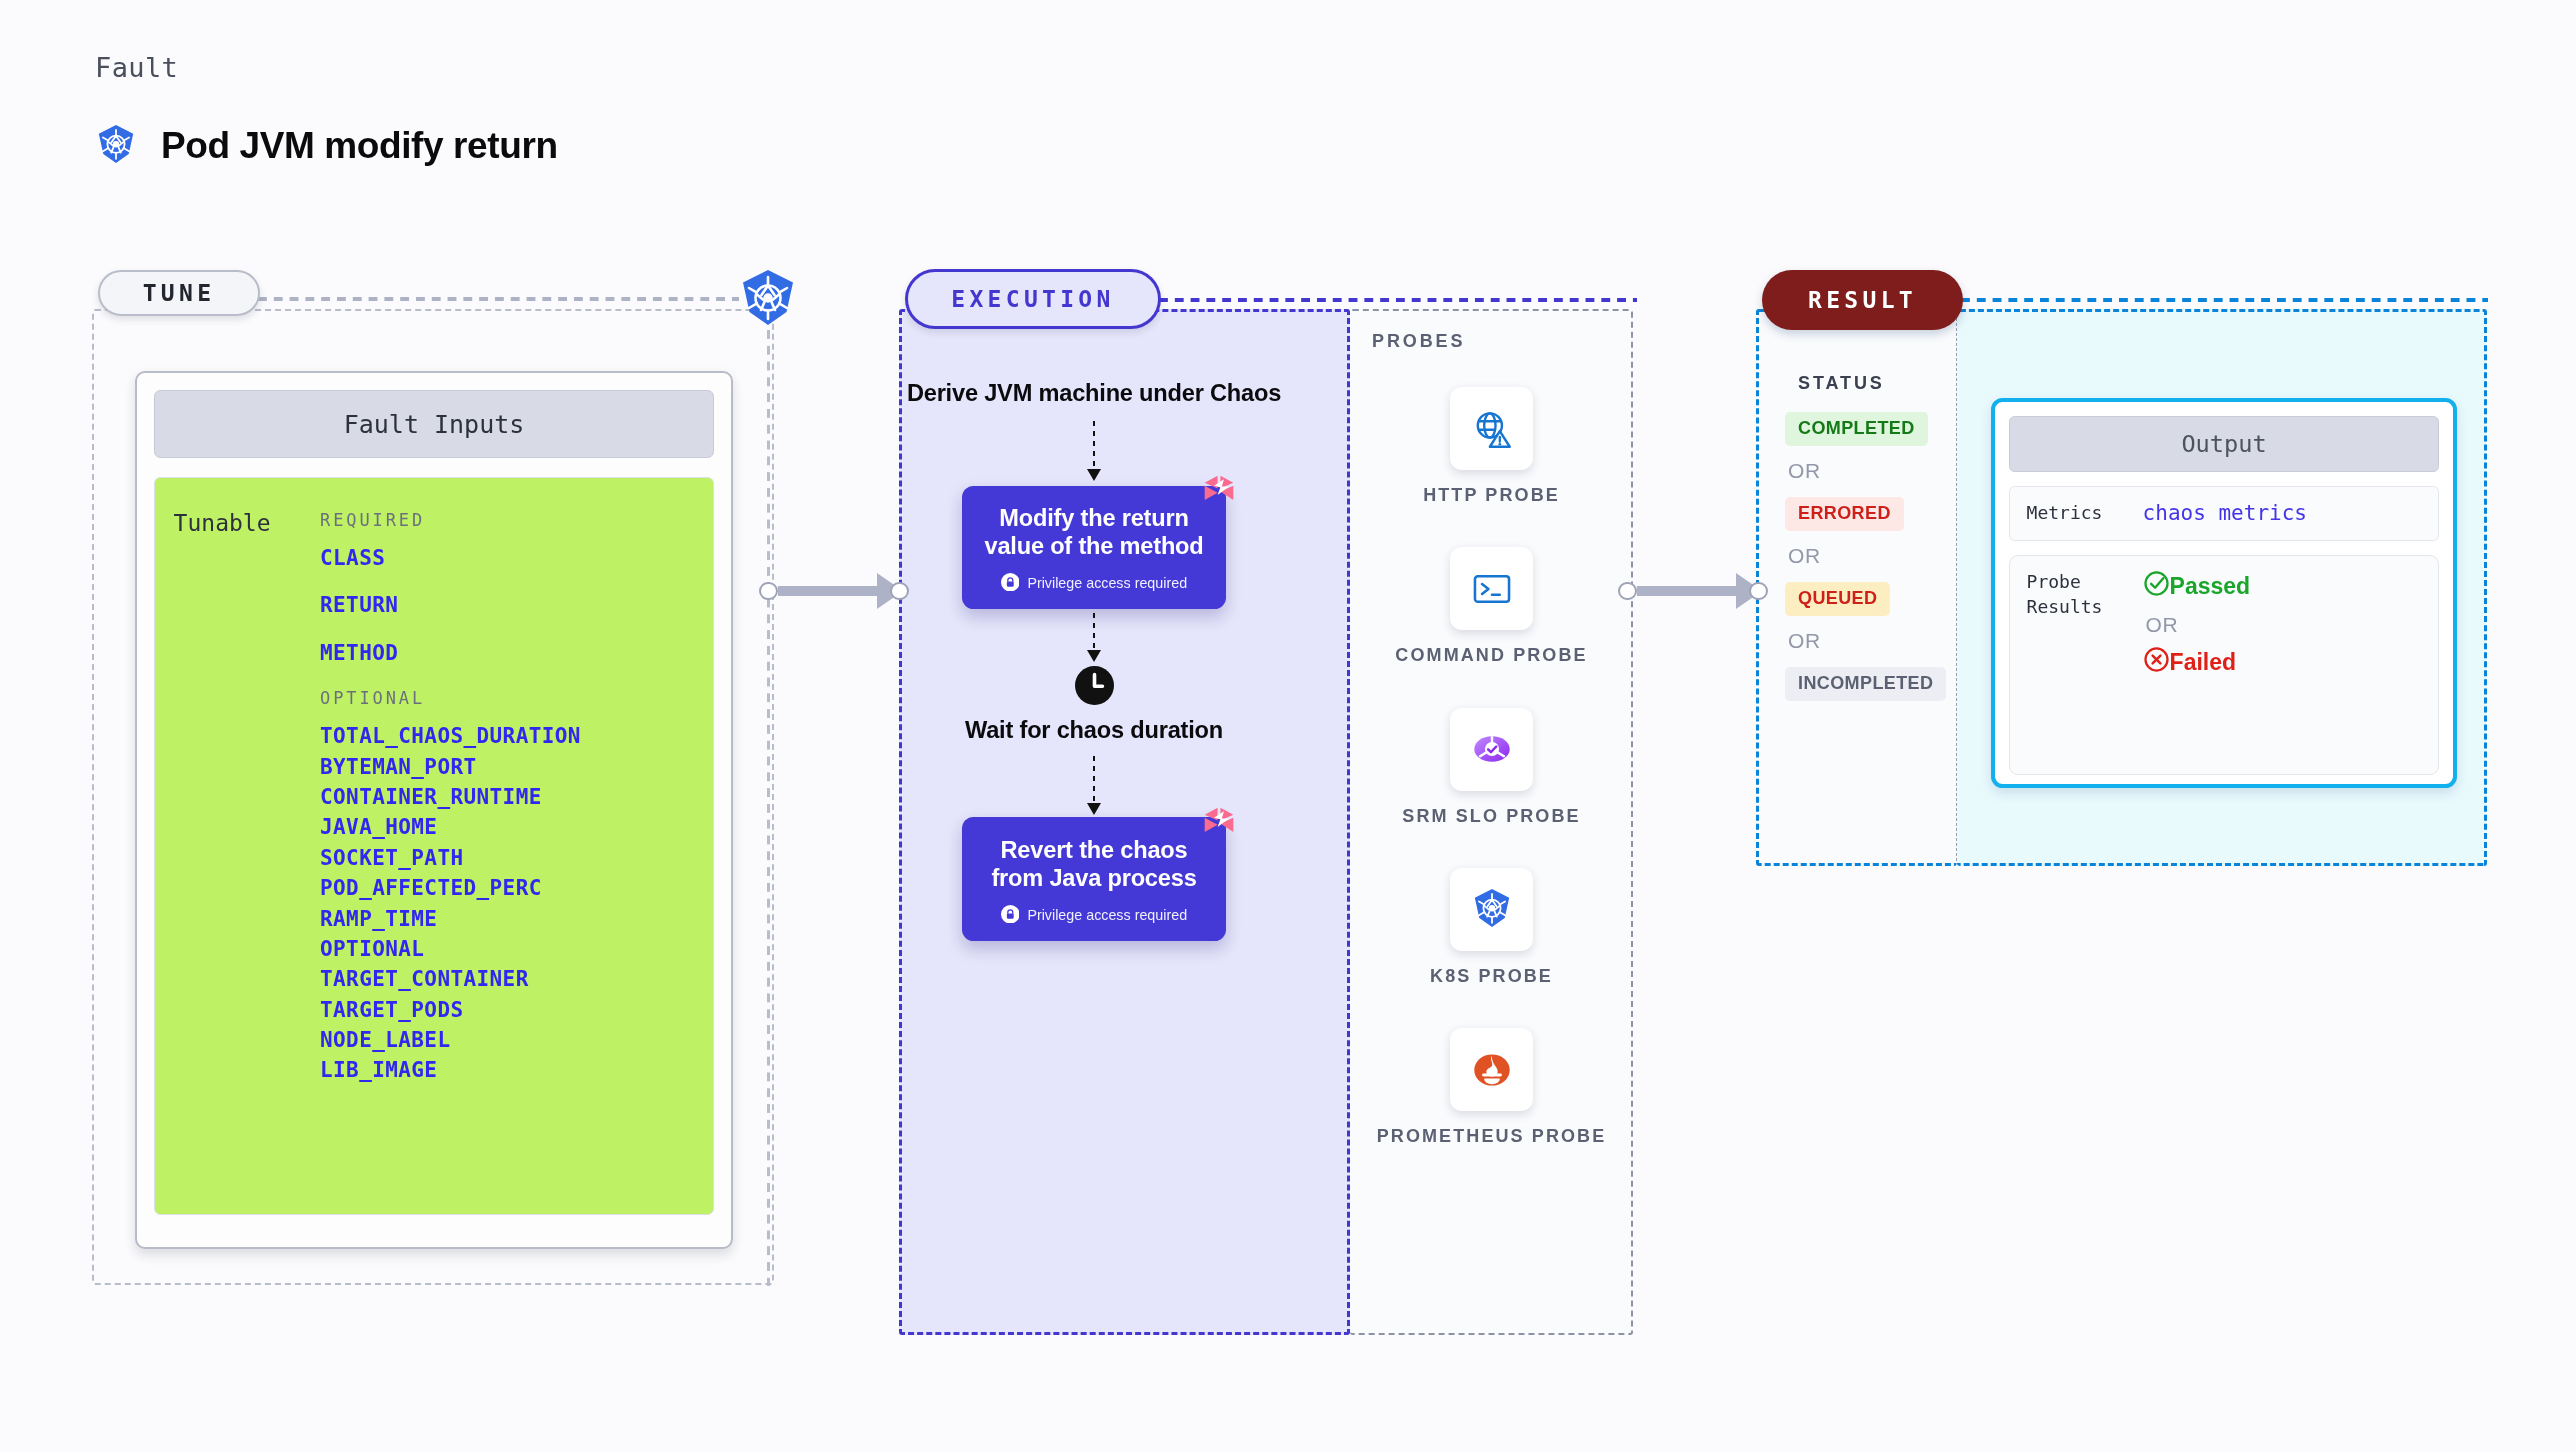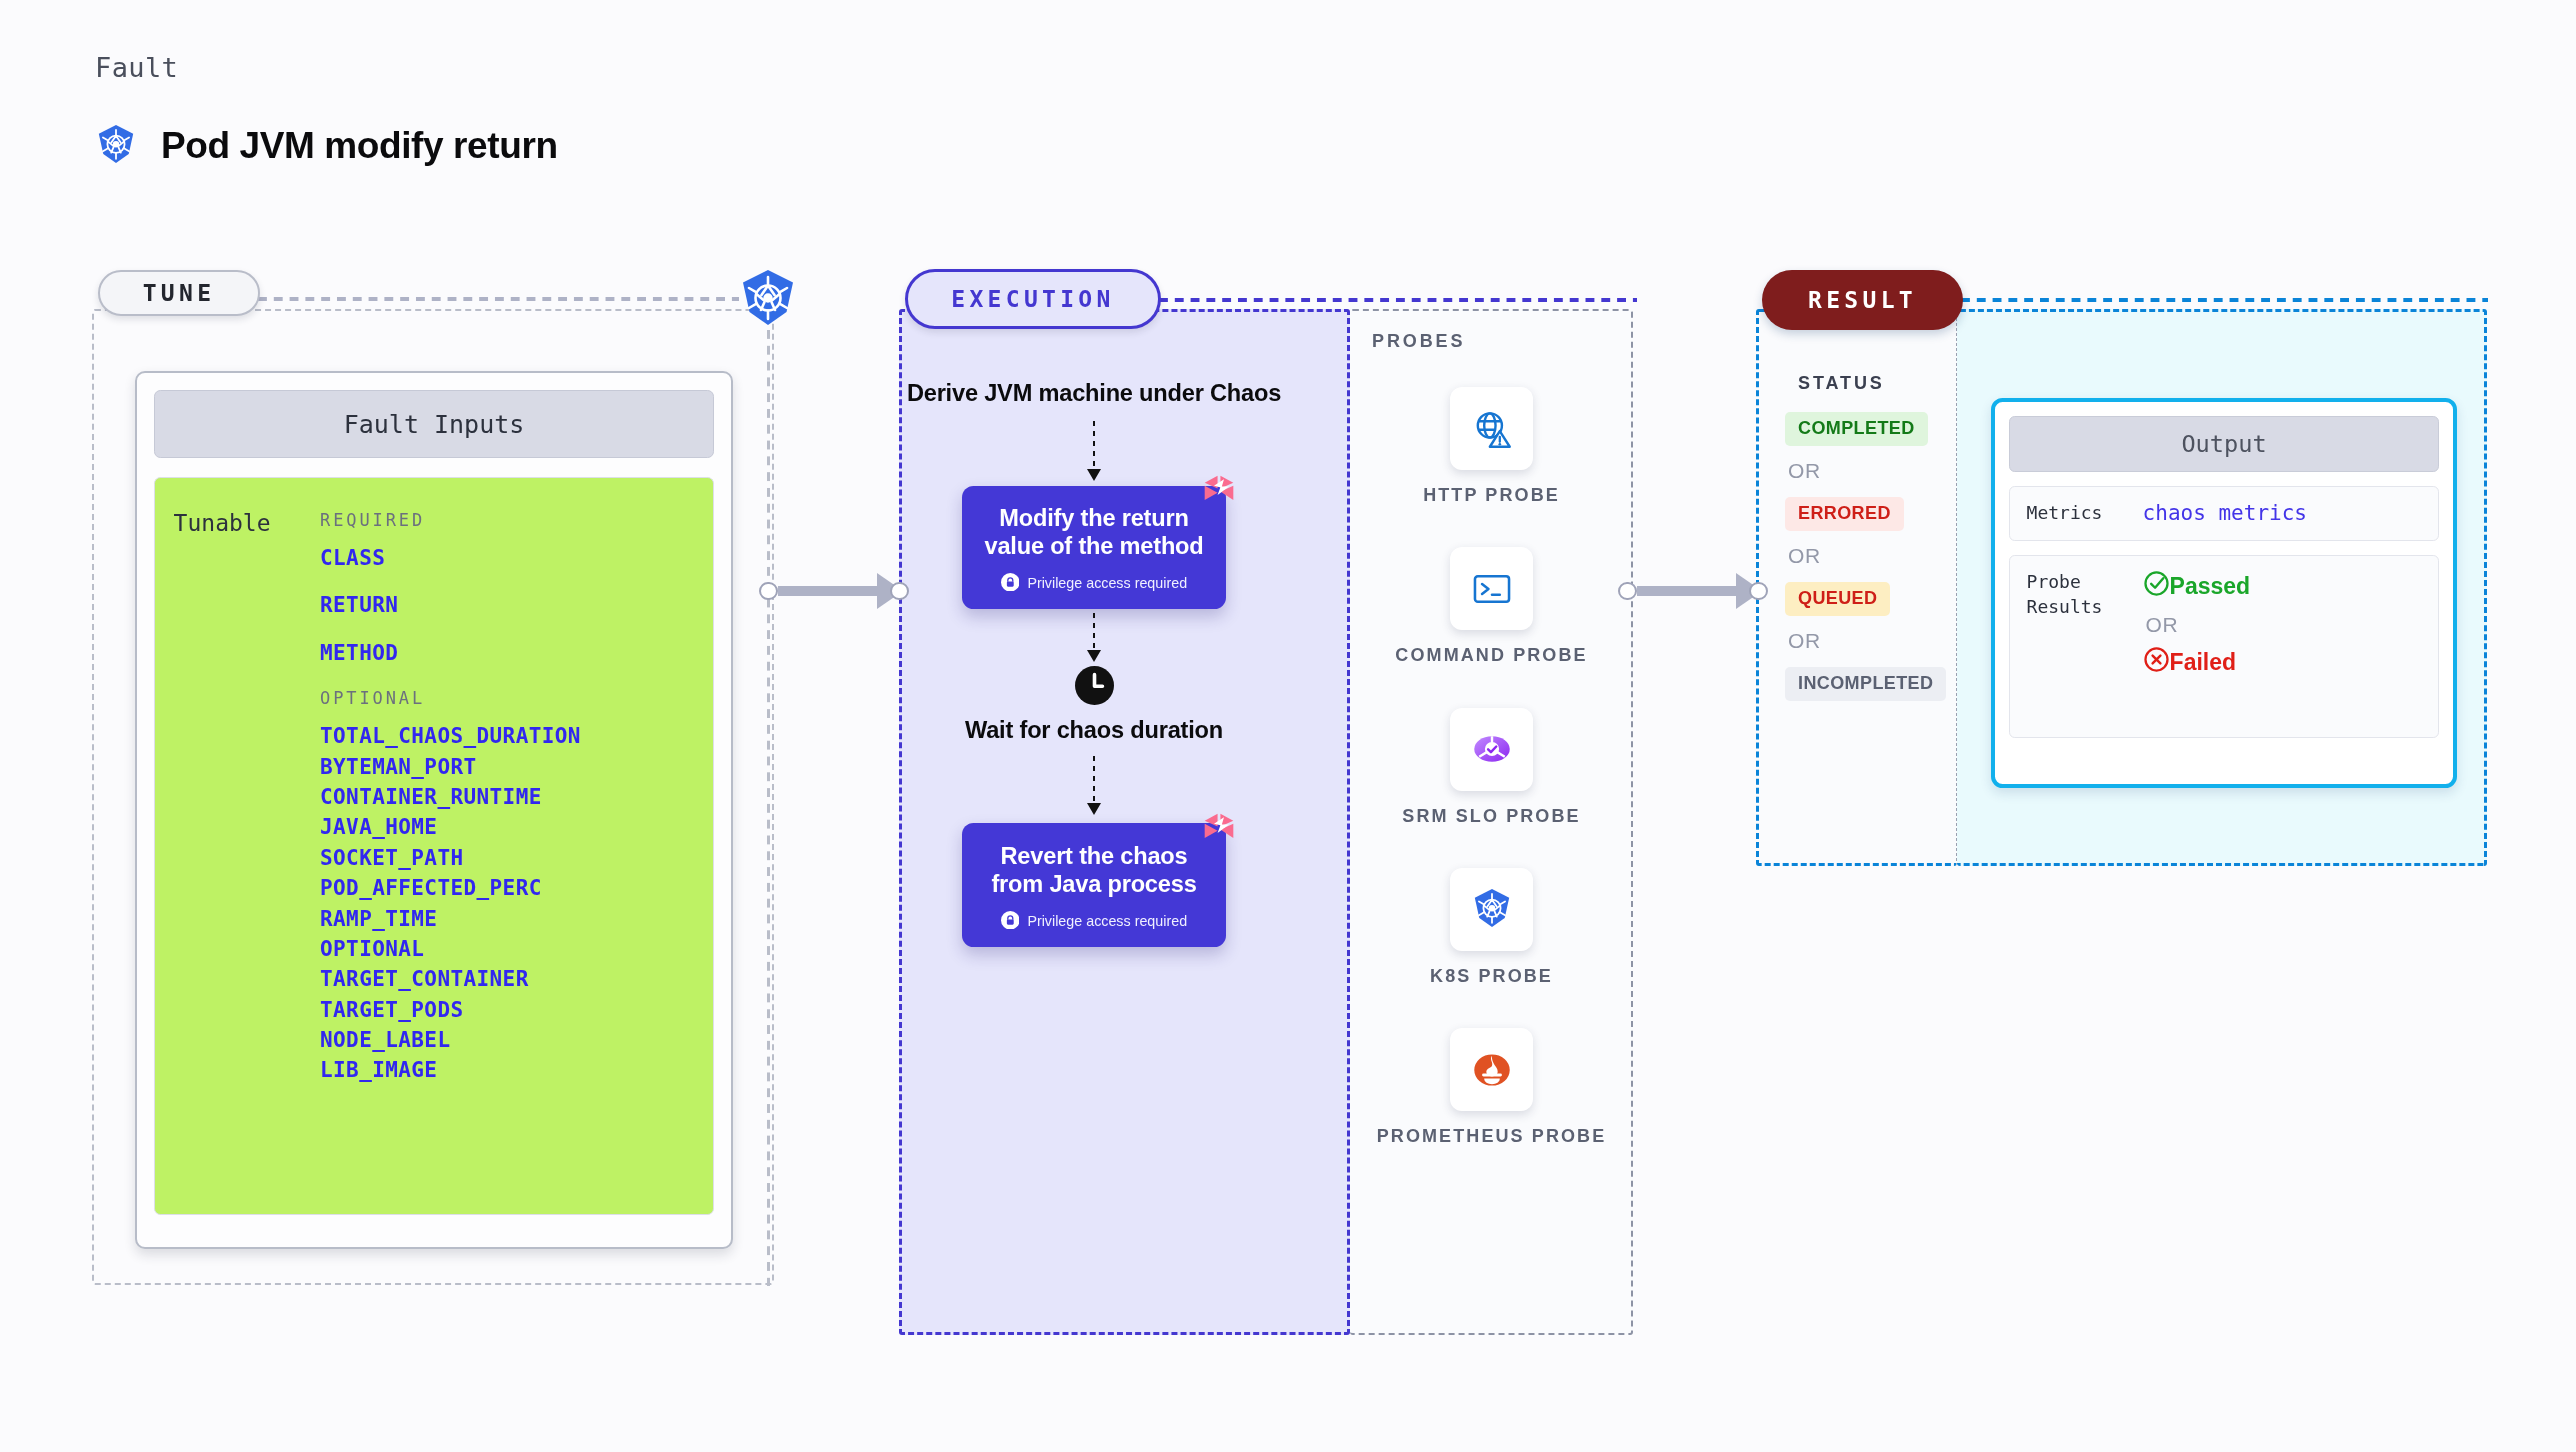--- a/index.html
+++ b/index.html
@@ -343,21 +343,21 @@
   </div>
   <div class="flow-title" style="margin-top:10px;">
     <span>Wait for chaos duration</span>
   </div>
 
   <div class="dotted-arrow" style="height:57px; margin-top:11.5px;">
     <div class="line"></div>
       <div class="head"></div>
   </div>
 
-  <div class="purple-card" style="margin-top:10px;">
+  <div class="purple-card" style="margin-top:4px;">
     <div class="harness-mark">
       <svg width="40" height="40" viewBox="0 0 56 56">
         <path d="M8 18 L26 8 L26 26 Z" fill="#fa6b8f"></path>
         <path d="M30 8 L48 18 L30 26 Z" fill="#fa6b8f"></path>
         <path d="M8 22 L26 32 L8 42 Z" fill="#fa6b8f"></path>
         <path d="M30 30 L48 22 L48 42 Z" fill="#fa6b8f"></path>
         <path d="M21 22 L35 13 L32 23 L42 23 L26 35 L30 24 Z" fill="#fff"></path>
       </svg>
     </div>
     <div class="ptitle">Revert the chaos from Java process</div>
@@ -460,21 +460,21 @@
 <div id="status-list"><div class="status-badge" style="background: rgb(223, 245, 221); color: rgb(20, 122, 24);">COMPLETED</div><div class="or-text">OR</div><div class="status-badge" style="background: rgb(253, 232, 230); color: rgb(206, 31, 24);">ERRORED</div><div class="or-text">OR</div><div class="status-badge" style="background: rgb(253, 238, 194); color: rgb(206, 31, 24);">QUEUED</div><div class="or-text">OR</div><div class="status-badge" style="background: rgb(236, 238, 243); color: rgb(91, 97, 114);">INCOMPLETED</div></div>
 
 <div id="output-card">
   <div id="output-header">Output</div>
 
   <div class="out-row">
     <div class="out-key">Metrics</div>
     <div class="out-val-metrics">chaos metrics</div>
   </div>
 
-  <div class="out-row" style="height:183px;">
+  <div class="out-row" style="height:220px;border-radius:9px;">
     <div class="out-key">Probe Results</div>
     <div>
       <div class="res-line">
         <span>
           <svg width="27" height="27" viewBox="0 0 38 38">
             <circle cx="19" cy="19" r="15.5" fill="none" stroke="#1aa62a" stroke-width="3.2"></circle>
             <path d="M11.5 19.5 L17 25 L28.5 11.5" fill="none" stroke="#1aa62a" stroke-width="3.4" stroke-linecap="round" stroke-linejoin="round"></path>
           </svg>
         </span>
         <span style="color:#1aa62a;">Passed</span>

